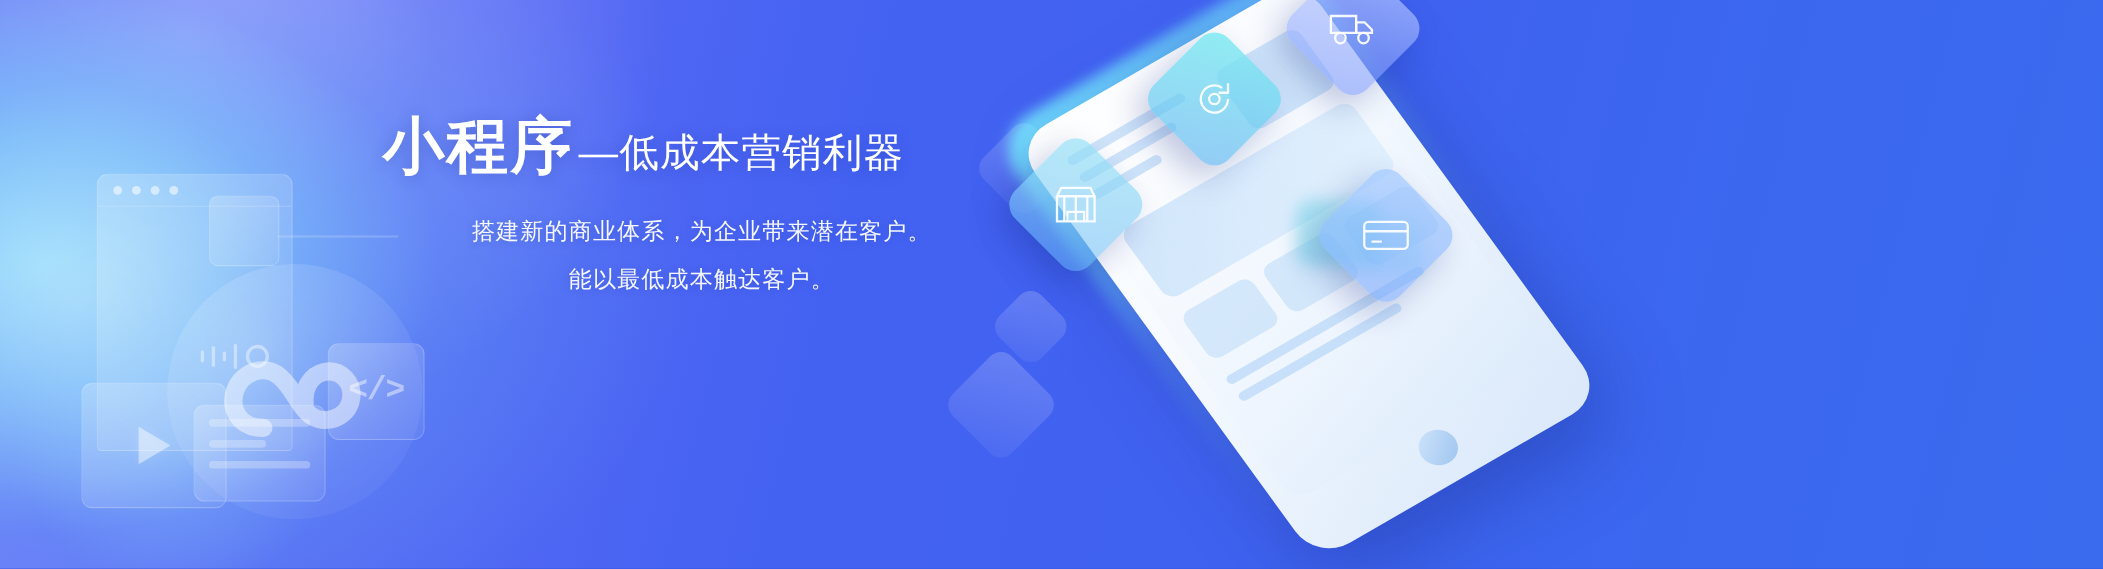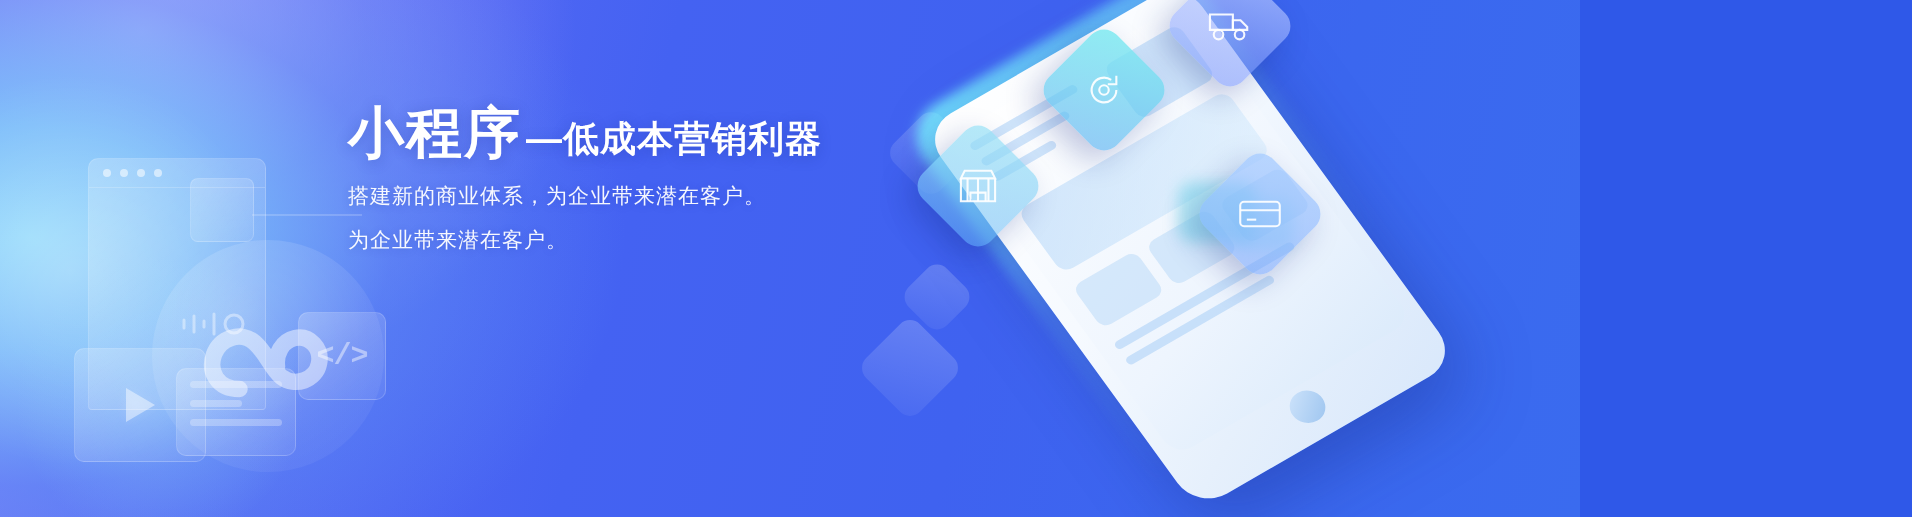--- a/index.html
+++ b/index.html
@@ -6,27 +6,28 @@
     margin: 0;
     padding: 0;
     background: #2f58e8;
   }
   body {
     font-family: "Liberation Sans", "DejaVu Sans", sans-serif;
   }
 
   .banner {
     position: relative;
-    width: 1580px;
+    width: 1912px;
     height: 517px;
     overflow: hidden;
     background:
       radial-gradient(900px 620px at 2% 46%, #8fd8fb 0%, rgba(122,198,250,0.85) 18%, rgba(93,150,245,0.45) 40%, rgba(70,110,240,0.0) 66%),
       radial-gradient(620px 520px at 9% 6%, rgba(186,176,255,0.95) 0%, rgba(150,150,250,0.5) 36%, rgba(90,110,240,0.0) 70%),
       linear-gradient(104deg, #7f7dfa 0%, #5a6bf4 18%, #4462f2 40%, #3f62f0 62%, #3b67ef 80%, #3a6bef 100%);
+    text-align: center;
   }
 
   
   .deco { position: absolute; pointer-events: none; }
 
   .wx-logo {
     left: 152px; top: 240px;
     width: 232px; height: 232px;
     border-radius: 50%;
     background: radial-gradient(circle at 38% 32%, rgba(255,255,255,0.20), rgba(255,255,255,0.07) 62%, rgba(255,255,255,0.02) 100%);
@@ -78,25 +79,25 @@
 
   .headline {
     display: flex; align-items: flex-end; gap: 4px;
     white-space: nowrap; color: #ffffff;
     text-shadow: 0 2px 14px rgba(20,40,140,0.28);
   }
   .headline .h-main {
     font-size: 56px; font-weight: 700; line-height: 1.04; letter-spacing: 2px;
   }
   .headline .h-sub {
-    font-size: 36px; font-weight: 700; line-height: 1.05; letter-spacing: 1px;
+    font-size: 36px; font-weight: 400; line-height: 1.05; letter-spacing: 1px;
     padding-bottom: 4px;
   }
 
-  .paragraph { margin-top: 21px; font-family: Liberation Mono, monospace; }
+  .paragraph { margin-top: 34px; }
   .paragraph p {
     margin: 0 0 14px 0;
     font-size: 21px;
     line-height: 1.42;
     color: rgba(255,255,255,0.95);
     letter-spacing: 1px;
     white-space: nowrap;
     text-shadow: 0 1px 8px rgba(20,40,140,0.22);
   }
 
@@ -226,21 +227,21 @@
     </svg>
   </div>
 
   <div class="copy">
     <div class="headline">
       <span class="h-main">小程序</span>
       <span class="h-sub">—低成本营销利器</span>
     </div>
     <div class="paragraph">
       <p>搭建新的商业体系，为企业带来潜在客户。</p>
-      <p>为企业带来潜在客户。</p>
+      <p>能以最低成本触达客户。</p>
     </div>
   </div>
 
   <div class="art">
 
     <div class="float-sq fs-1"></div>
     <div class="float-sq fs-2"></div>
     <div class="float-sq fs-3"></div>
     <div class="float-sq fs-4"></div>
 

